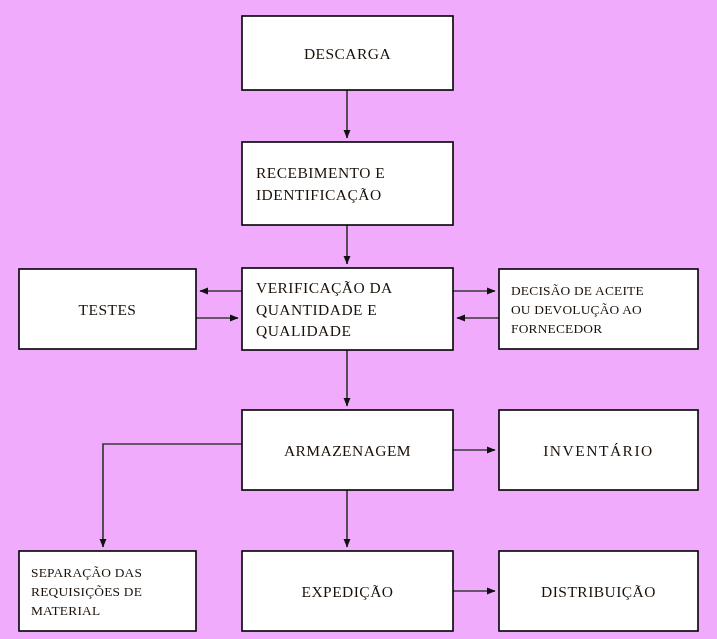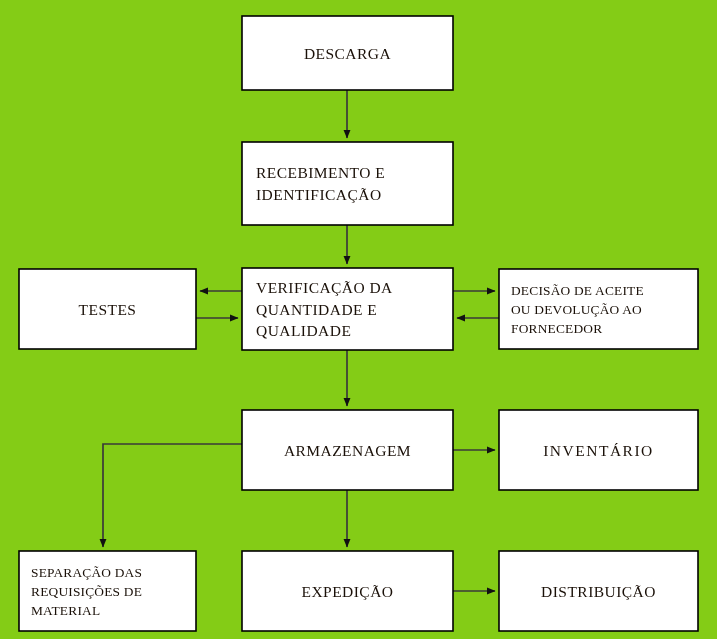--- a/index.html
+++ b/index.html
@@ -4,21 +4,21 @@
 <style>
   html, body {
     margin: 0;
     padding: 0;
     background: #ffffff;
   }
   #canvas {
     position: relative;
     width: 717px;
     height: 639px;
-    background: #84cc16;
+    background: #f0abfc;
     overflow: hidden;
     font-family: "Liberation Serif", "DejaVu Serif", serif;
   }
   svg.flow {
     position: absolute;
     left: 0;
     top: 0;
     width: 717px;
     height: 639px;
   }

